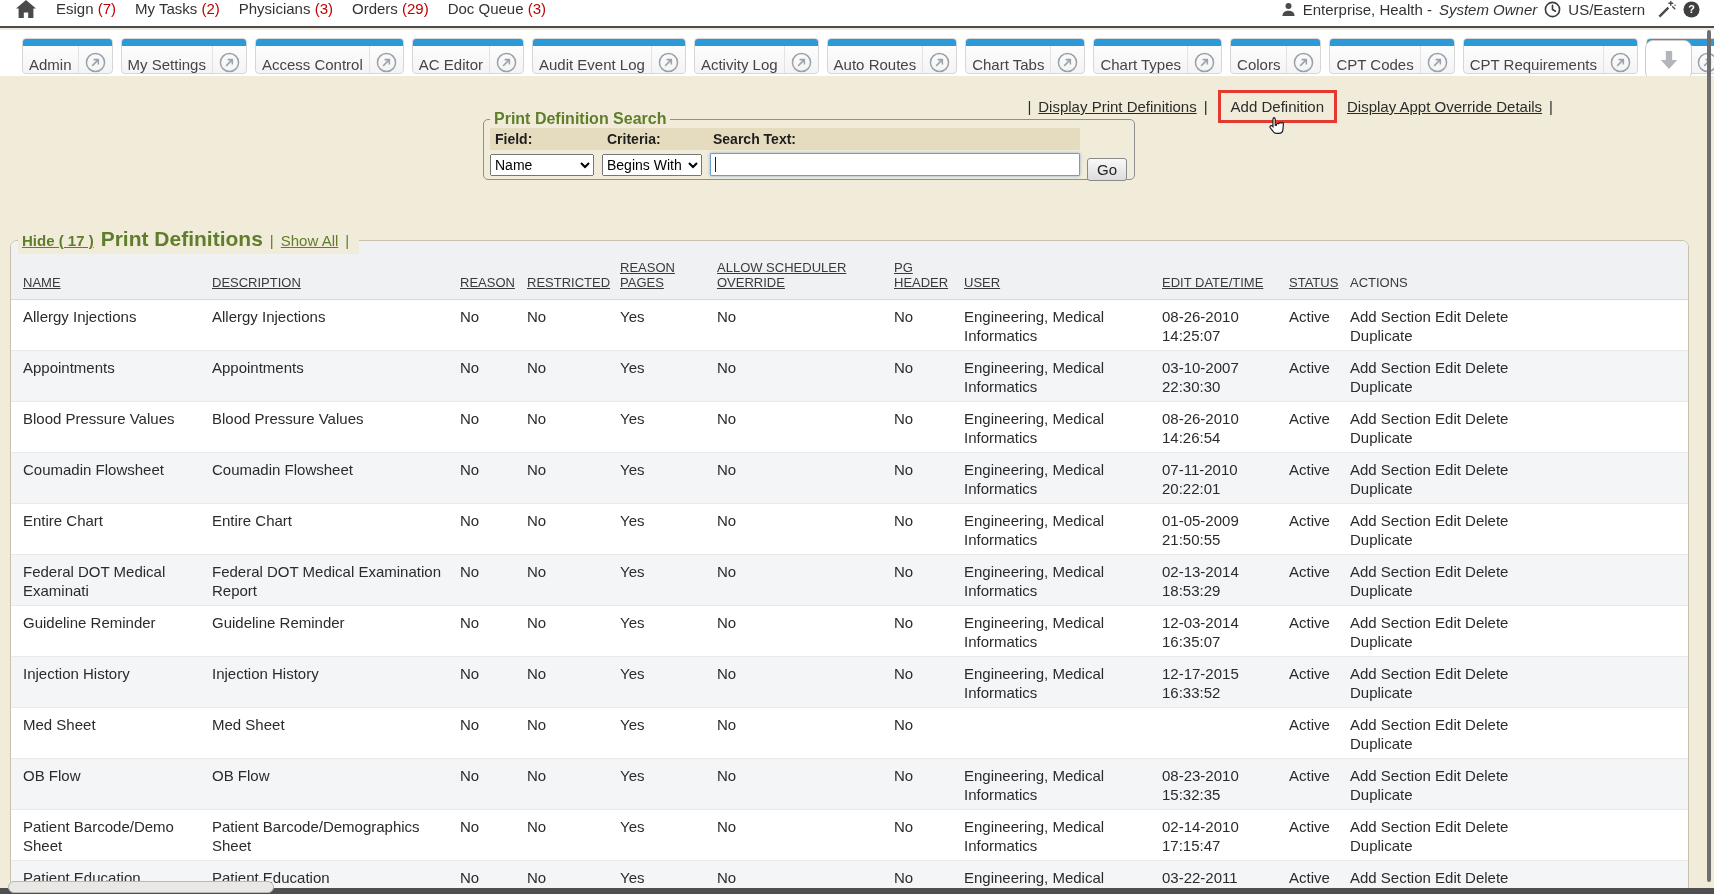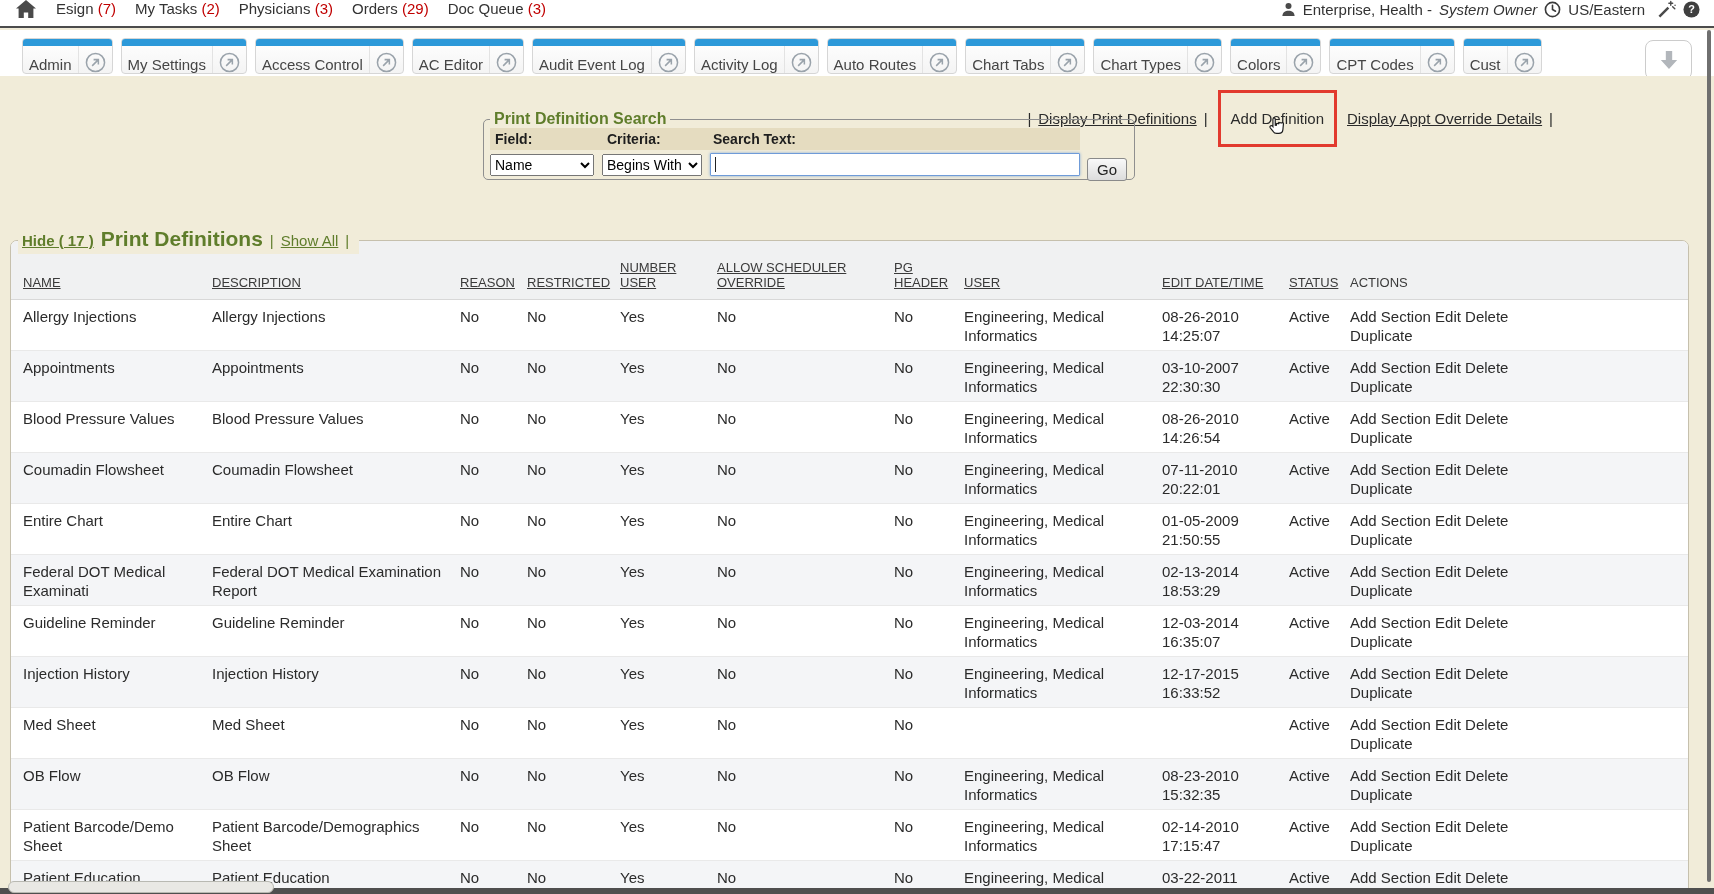--- a/index.html
+++ b/index.html
@@ -36,21 +36,21 @@
   .down-btn { position:absolute; right:22px; top:10px; width:47px; height:40px;
               background:#fff; border:1px solid #cccccc; border-radius:8px;
               display:flex; align-items:center; justify-content:center; cursor:pointer; }
 
   
   .actions-row {
     position:absolute; top:90px; right:161px; z-index:2;
     display:flex; align-items:center; gap:7px; font-size:15px; color:#2b2b2b;
   }
   .link { text-decoration:underline; cursor:pointer; white-space:nowrap; }
-  .red-box { border:3px solid #e23a2e; padding:17px 10px; margin:0 3px; position:relative; white-space:nowrap; cursor:pointer; }
+  .red-box { border:3px solid #e23a2e; padding:5px 10px; margin:0 3px; position:relative; white-space:nowrap; cursor:pointer; }
   .cursor-icon { position:absolute; left:42%; top:23px; z-index:6; }
 
   
   fieldset.search {
     position:absolute; left:483px; top:110px; width:652px; height:70px;
     border:1px solid #8f8f8f; border-radius:5px; margin:0; padding:0 6px 6px 6px; z-index:2;
   }
   .search-legend { font-size:16px; font-weight:bold; color:#5f7d2b; padding:0 4px; }
   .search-labels {
     display:grid; grid-template-columns:112px 106px auto;
@@ -286,20 +286,33 @@
               <circle cx="11" cy="11" r="9.5"></circle>
               <path d="M7.5 14.5 L14 8 M9 8 h5 v5"></path>
             </svg>
           </span>
         </div>
       </div>
       <div class="tab">
         <div class="tab-top"></div>
         <div class="tab-body">
           <span>CPT Codes</span>
+          <span class="tab-sep"></span>
+          <span class="icon">
+            <svg width="21" height="21" viewBox="0 0 22 22" fill="none" stroke="#9aa3ab" stroke-width="1.6">
+              <circle cx="11" cy="11" r="9.5"></circle>
+              <path d="M7.5 14.5 L14 8 M9 8 h5 v5"></path>
+            </svg>
+          </span>
+        </div>
+      </div>
+      <div class="tab">
+        <div class="tab-top"></div>
+        <div class="tab-body">
+          <span>CPT Requirements</span>
           <span class="tab-sep"></span>
           <span class="icon">
             <svg width="21" height="21" viewBox="0 0 22 22" fill="none" stroke="#9aa3ab" stroke-width="1.6">
               <circle cx="11" cy="11" r="9.5"></circle>
               <path d="M7.5 14.5 L14 8 M9 8 h5 v5"></path>
             </svg>
           </span>
         </div>
       </div>
       <div class="tab">
@@ -386,21 +399,21 @@
         <col style="width:61px">
         <col style="width:186px">
         <col>
     </colgroup>
     <thead>
         <tr id="header-row">
           <th>NAME</th>
           <th>DESCRIPTION</th>
           <th>REASON</th>
           <th>RESTRICTED</th>
-          <th>NUMBER USER</th>
+          <th>REASON PAGES</th>
           <th>ALLOW SCHEDULER OVERRIDE</th>
           <th>PG HEADER</th>
           <th>USER</th>
           <th>EDIT DATE/TIME</th>
           <th>STATUS</th>
           <th class="no-sort">ACTIONS</th>
           <th class="no-sort"></th>
         </tr>
       </thead>
     <tbody id="table-body">

